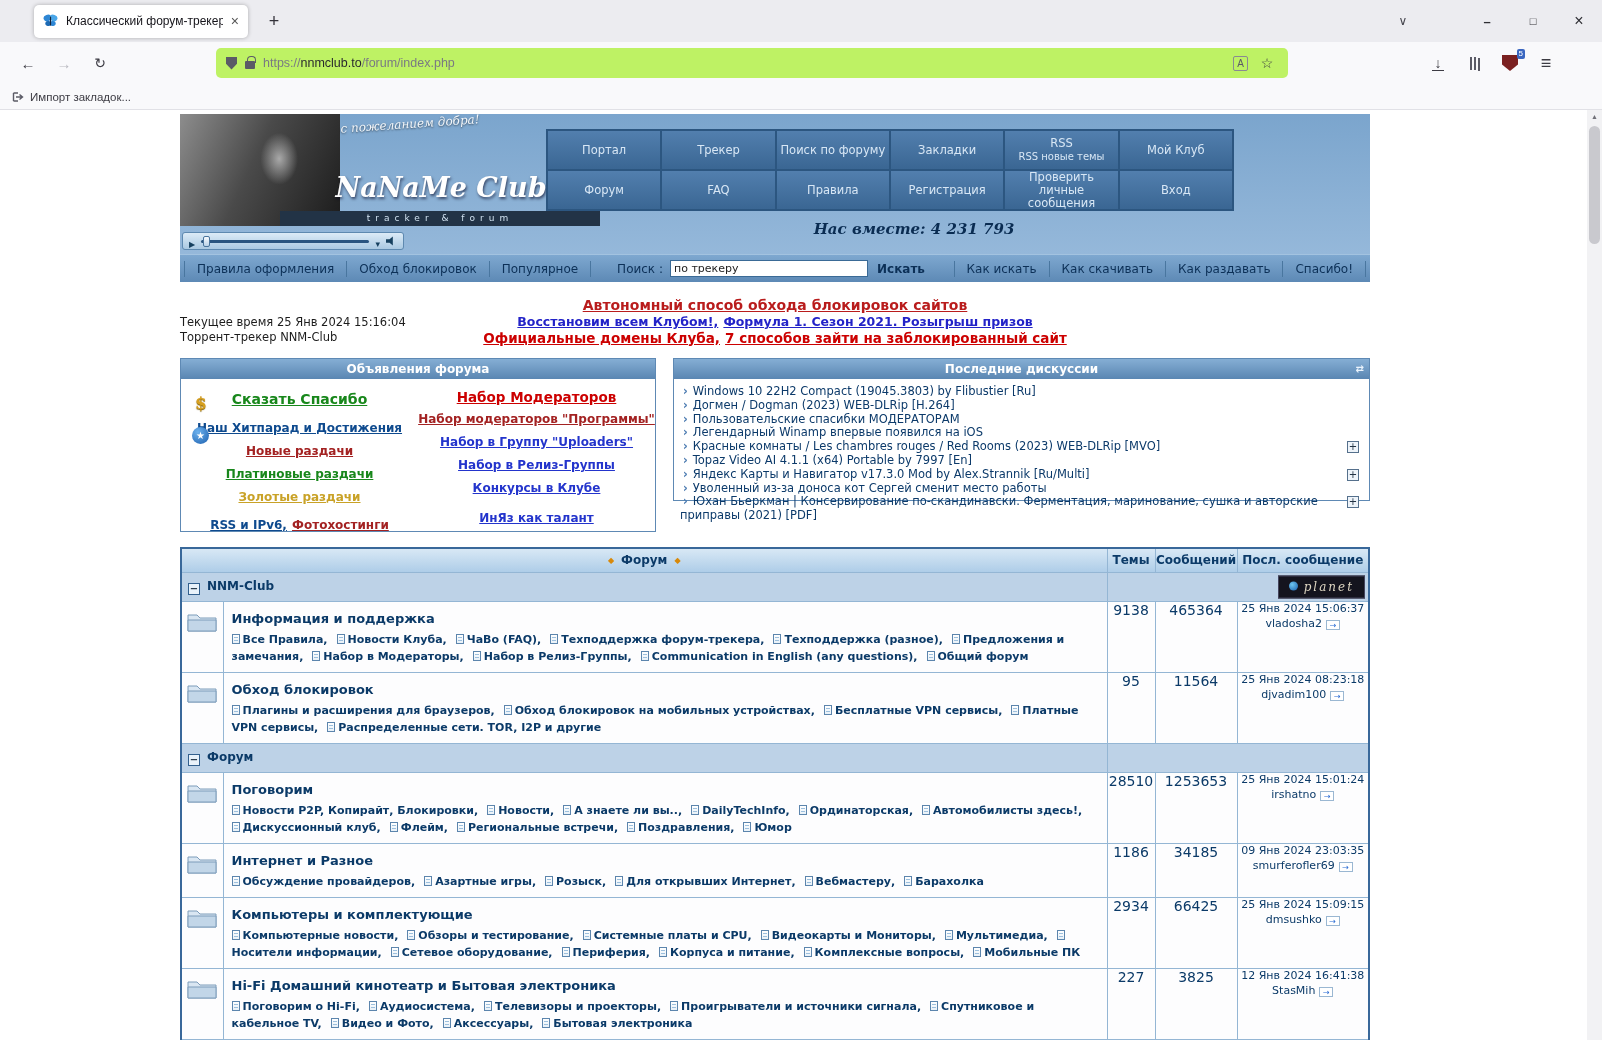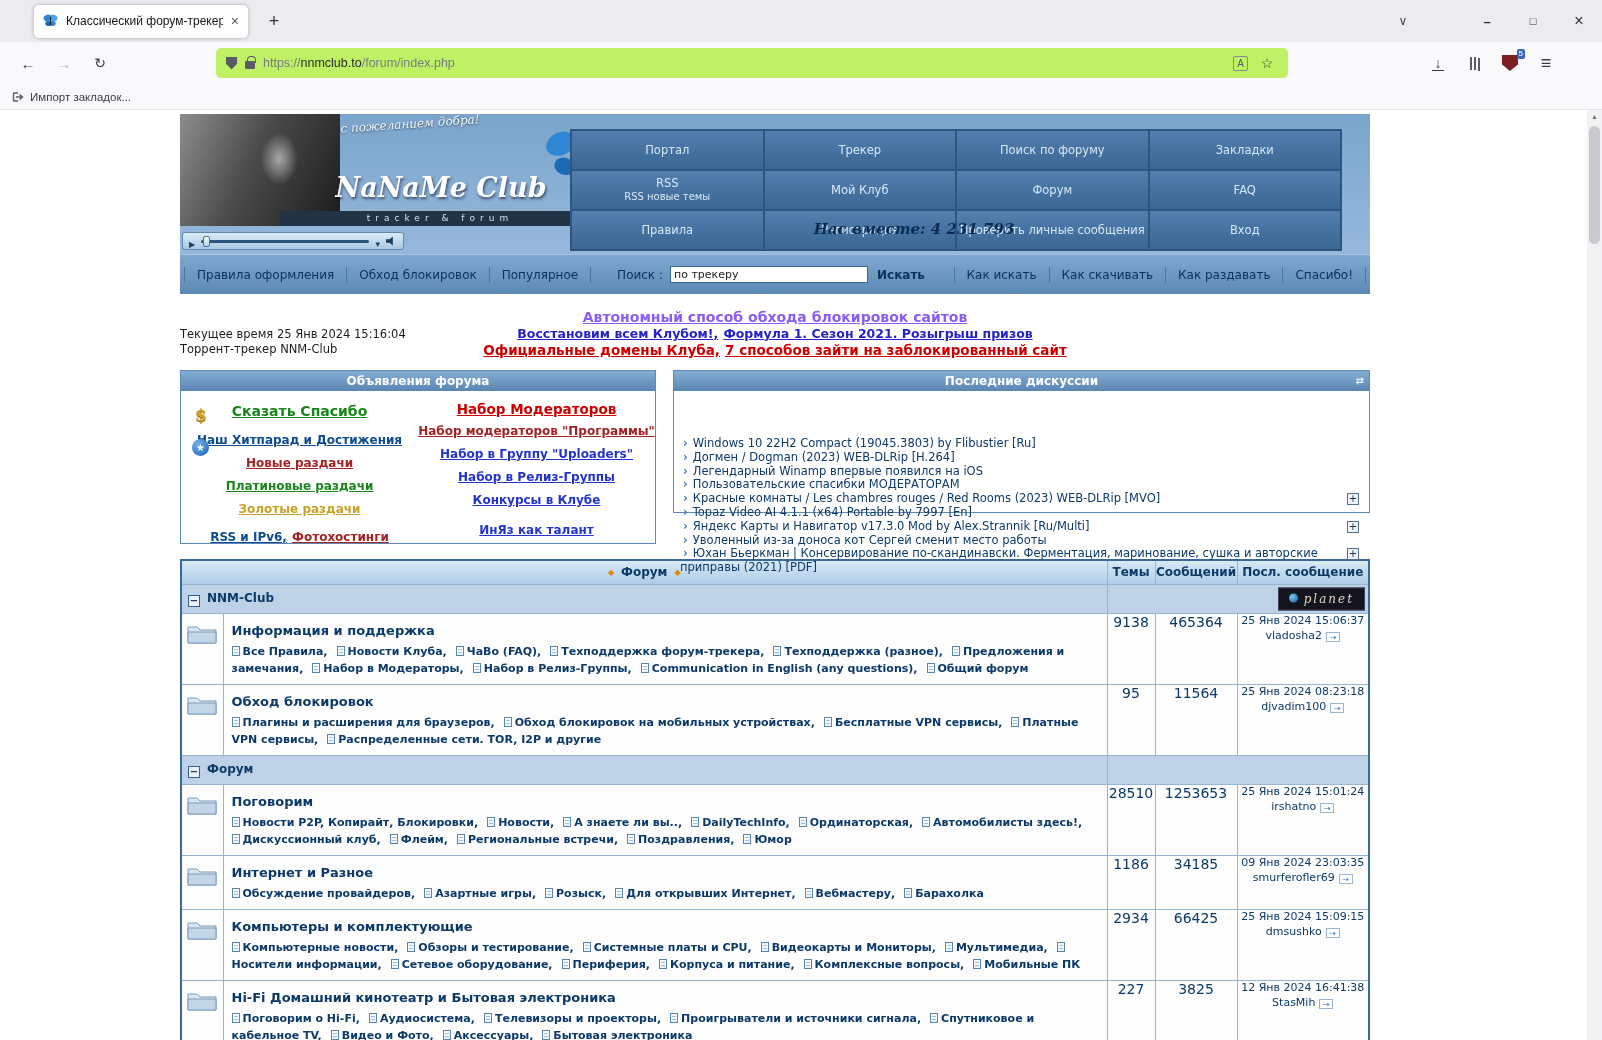--- a/index.html
+++ b/index.html
@@ -93,44 +93,44 @@
             background:linear-gradient(#dcebf7,#aac9e2); border:1px solid #5e89b0; border-radius:3px;
             display:flex; align-items:center; gap:6px; padding:0 6px; }
   .play-btn::before { content:"▶"; font-size:8px; color:#16405f; }
   .slider { flex:1; height:3px; background:#2a5580; position:relative; border-radius:2px; }
   .slider-thumb { position:absolute; left:2px; top:-4px; width:7px; height:11px;
                   background:linear-gradient(#f8fbff,#b9d2e8); border:1px solid #49749c; border-radius:2px; }
   .player-chev::before { content:"▾"; font-size:9px; color:#16405f; }
   .speaker-ico { width:11px; height:10px; background:#16405f;
                  clip-path:polygon(0 33%,32% 33%,62% 6%,62% 94%,32% 67%,0 67%); }
 
-  .menu { position:absolute; left:390px; top:15px; width:772px; border:1px solid #2c5680;
-          display:grid; grid-template-columns:repeat(4,1fr); }
+  .menu { position:absolute; left:366px; top:15px; width:688px; border:1px solid #2c5680;
+          display:grid; grid-template-columns:repeat(6,1fr); }
   .menu-cell { height:40px; background:linear-gradient(180deg,#527fae,#3a6693); border:1px solid #2c5680;
                display:flex; flex-direction:column; align-items:center; justify-content:center;
                font-size:11.5px; color:#d8e7f5; text-align:center; padding:1px 2px; line-height:13px; }
   .menu-cell .l2 { font-size:10px; }
   .together { position:absolute; left:390px; top:106px; width:688px; text-align:center;
               font-family:"DejaVu Serif", serif; font-style:italic; font-weight:bold; font-size:15px; color:#0a2c52; }
 
   
-  .navstrip { height:40px; background:linear-gradient(180deg,#7ea8d0,#5d89b5); border-top:1px solid #a3c3e0;
+  .navstrip { height:28px; background:linear-gradient(180deg,#7ea8d0,#5d89b5); border-top:1px solid #a3c3e0;
               display:flex; align-items:center; font-size:12px; color:#0c3057; padding:0 4px; }
   .nav-item { padding:0 12px; border-right:1px solid #49769f; height:16px; line-height:16px; white-space:nowrap; }
   .nav-item.first { border-left:1px solid #49769f; }
   .nav-search { display:flex; align-items:center; gap:7px; margin-left:26px; }
   .search-input { width:198px; height:17px; border:1px solid #3a6a96; font-size:11px; padding:0 3px;
                   color:#222; background:#fff; font-family:"DejaVu Sans", sans-serif; }
   .search-go { font-weight:bold; margin-left:2px; padding-right:10px; color:#0c3057;text-align:right; }
   .nav-right { margin-left:auto; display:flex; }
 
   
   .announce { position:relative; padding:15px 0 10px; text-align:center; }
   .ann-line { line-height:16px; }
-  .ann1 { color:#8b5cf6; font-weight:bold; text-decoration:underline; font-size:14px; }
+  .ann1 { color:#b91c1c; font-weight:bold; text-decoration:underline; font-size:14px; }
   .ann-blue { color:#2323c8; font-weight:bold; text-decoration:underline; font-size:12.5px; }
   .ann-red { color:#cc0000; font-weight:bold; text-decoration:underline; font-size:13.5px; }
   .timeblock { position:absolute; left:0; top:33px; text-align:left; font-size:11.5px; color:#1c1c1c; line-height:15px; }
 
   
   .panels { display:flex; gap:17px; margin-top:2px; }
   .panel { border:1px solid #5e89b4; background:#fff; }
   .panel-head { height:20px; background:linear-gradient(180deg,#85aed4,#5a86b2); color:#fff; font-weight:bold;
                 font-size:12px; text-align:center; line-height:20px; position:relative; }
   .head-ico { position:absolute; right:5px; top:0; font-size:10px; color:#eaf3fc; }
@@ -147,21 +147,21 @@
   .blue { color:#2334cc; }
   .redbig { color:#cc0000; font-size:13.5px; }
   .arow { margin-top:4px; }
   .dollar-ico { position:absolute; left:14px; top:14px; color:#d79f1e; font-weight:bold; font-size:17px;
                 font-family:"DejaVu Serif", serif; text-shadow:0 1px 1px #7a5a00; }
   .dollar-ico::before { content:"$"; }
   .star-ico { position:absolute; left:11px; top:48px; width:17px; height:17px; border-radius:50%;
               background:radial-gradient(circle at 35% 30%, #6db2ee, #1c5fae); color:#fff; font-size:10px;
               line-height:17px; text-align:center; }
   .star-ico::before { content:"★"; }
-  .disc-body { padding:6px 8px 0 6px;margin-top:40px; }
+  .disc-body { padding:6px 8px 0 6px; }
   .disc-item { font-size:11.5px; line-height:13.8px; color:#0c3a6a; position:relative; padding-right:20px; }
   .disc-arrow::before { content:"›"; color:#4a7ab0; font-weight:bold; margin:0 5px 0 3px; }
   .disc-link { color:#0c3a6a; }
   .expand-btn { position:absolute; right:2px; top:1px; width:12px; height:12px; border:1px solid #55708c;
                 background:#eef4fa; color:#234; font-size:10px; line-height:10px; text-align:center; }
   .expand-btn::before { content:"+"; }
 
   
   .forums { width:100%; border-collapse:collapse; margin-top:15px; border:2px solid #39689a; }
   .forums th, .forums td { border:1px solid #94b6d4; }
@@ -397,26 +397,26 @@
                 <span class="disc-arrow"></span><a class="disc-link">Windows 10 22H2 Compact (19045.3803) by Flibustier [Ru]</a>
                 
               </div>
 
               <div class="disc-item">
                 <span class="disc-arrow"></span><a class="disc-link">Догмен / Dogman (2023) WEB-DLRip [H.264]</a>
                 
               </div>
 
               <div class="disc-item">
+                <span class="disc-arrow"></span><a class="disc-link">Пользовательские спасибки МОДЕРАТОРАМ</a>
+                
+              </div>
+
+              <div class="disc-item">
                 <span class="disc-arrow"></span><a class="disc-link">Легендарный Winamp впервые появился на iOS</a>
-                
-              </div>
-
-              <div class="disc-item">
-                <span class="disc-arrow"></span><a class="disc-link">Пользовательские спасибки МОДЕРАТОРАМ</a>
                 
               </div>
 
               <div class="disc-item">
                 <span class="disc-arrow"></span><a class="disc-link">Красные комнаты / Les chambres rouges / Red Rooms (2023) WEB-DLRip [MVO]</a>
                 <span class="expand-btn"></span>
               </div>
 
               <div class="disc-item">
                 <span class="disc-arrow"></span><a class="disc-link">Topaz Video AI 4.1.1 (x64) Portable by 7997 [En]</a>

